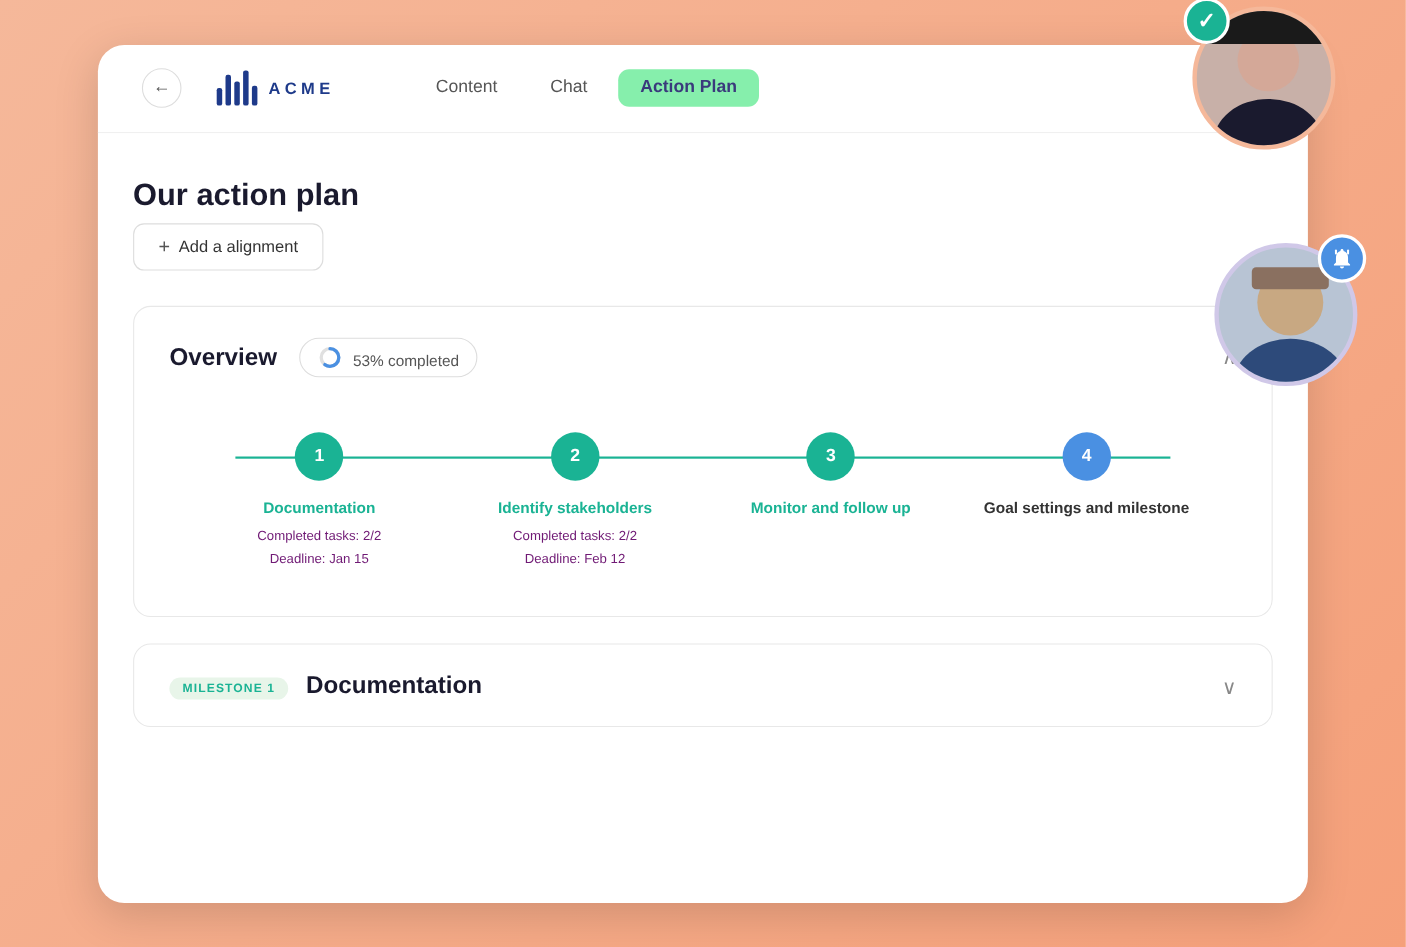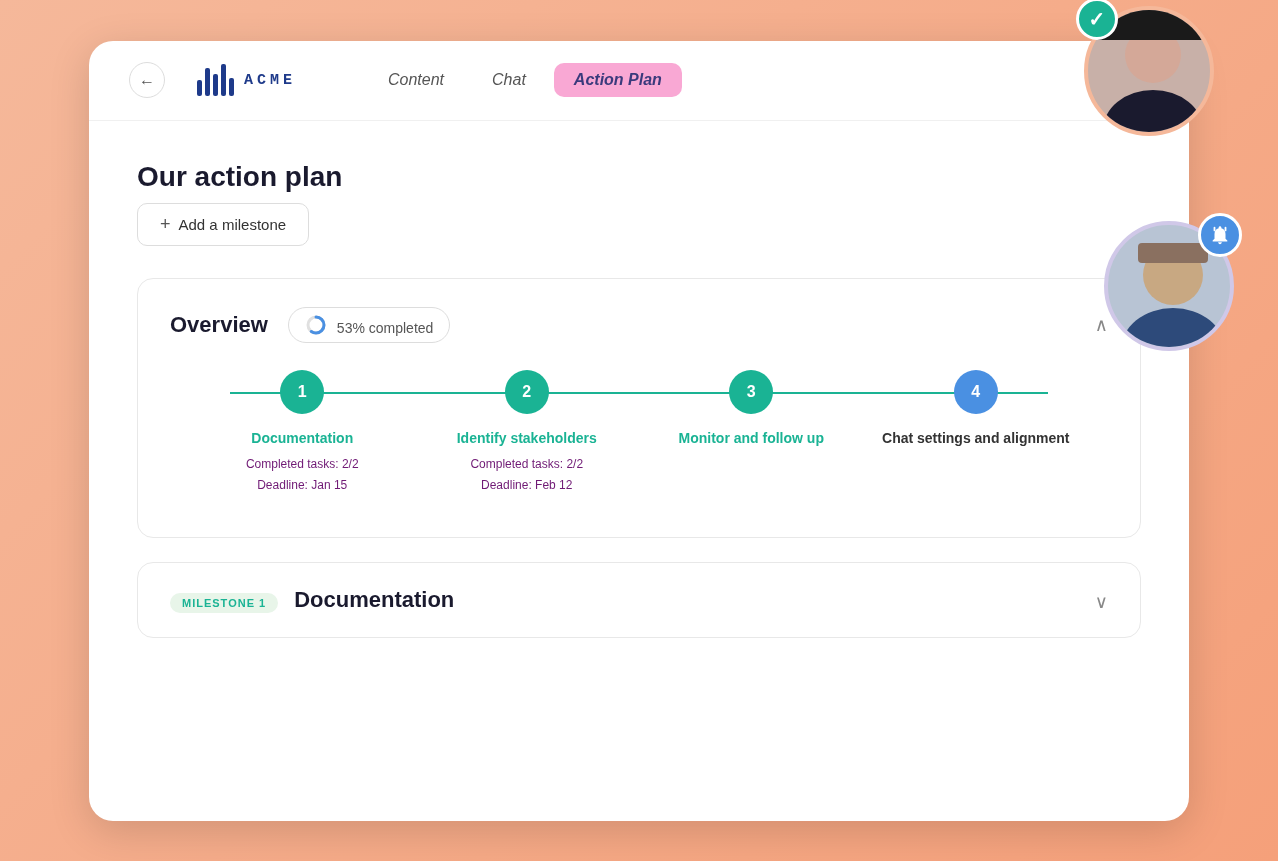--- a/index.html
+++ b/index.html
@@ -39,21 +39,20 @@
       cursor: pointer;
       display: flex; align-items: center; justify-content: center;
       color: #555;
       font-size: 16px;
     }
     .logo {
       display: flex;
       align-items: center;
       gap: 10px;
       margin-right: 20px;
-      font-family: Liberation Mono, monospace;
     }
     .logo-bars {
       display: flex;
       align-items: flex-end;
       gap: 3px;
       height: 32px;
     }
     .logo-bar {
       background: #1e3a8a;
       border-radius: 2px;
@@ -63,39 +62,38 @@
       font-size: 15px;
       font-weight: 700;
       letter-spacing: 4px;
       color: #1e3a8a;
     }
     .nav {
       display: flex;
       align-items: flex-end;
       gap: 8px;
       margin-left: 20px;
-      font-style: italic;
     }
     .nav-item {
       padding: 8px 20px;
       border-radius: 10px;
       cursor: pointer;
       font-size: 16px;
       color: #555;
       font-weight: 400;
       transition: background 0.2s;
     }
     .nav-item.active {
-      background: #f9a8d4;
+      background: #86efac;
       color: #3a3a7c;
       font-weight: 600;
     }
     
     .main {
-      padding: 40px 48px;
+      padding: 40px 32px;
     }
     .page-title {
       font-size: 28px;
       font-weight: 800;
       color: #1a1a2e;
       margin-bottom: 10px;
     }
     .page-subtitle {
       font-size: 16px;
       color: #777;
@@ -120,21 +118,21 @@
     .overview-card {
       border: 1.5px solid #e8e8e8;
       border-radius: 16px;
       padding: 28px 32px 40px;
       margin-bottom: 24px;
     }
     .overview-header {
       display: flex;
       align-items: center;
       gap: 20px;
-      margin-bottom: 27px;
+      margin-bottom: 50px;
     }
     .overview-title {
       font-size: 22px;
       font-weight: 700;
       color: #1a1a2e;
     }
     .progress-badge {
       display: flex;
       align-items: flex-end;
       gap: 10px;
@@ -304,21 +302,21 @@
       <div class="nav-item">Chat</div>
       <div class="nav-item active">Action Plan</div>
     </nav>
   </div>
 
   <div class="main">
     <h1 class="page-title">Our action plan</h1>
 
     <button class="add-milestone-btn">
       <span class="plus-icon">+</span>
-      <span>Add a milestone</span>
+      <span>Add a alignment</span>
     </button>
 
     
     <div class="overview-card">
       <div class="overview-header">
         <span class="overview-title">Overview</span>
         <div class="progress-badge">
           <div class="progress-ring">
             <svg width="22" height="22" viewBox="0 0 22 22">
               <circle cx="11" cy="11" r="8" fill="none" stroke="#e0e0e0" stroke-width="3"></circle>
@@ -360,21 +358,21 @@
             <div class="milestone-circle green">
               <span>3</span>
             </div>
             <div class="milestone-label">Monitor and follow up</div>
           </div>
 
           <div class="milestone-item">
             <div class="milestone-circle blue">
               <span>4</span>
             </div>
-            <div class="milestone-label gray">Chat settings and alignment</div>
+            <div class="milestone-label gray">Goal settings and milestone</div>
           </div>
 
         </div>
       </div>
     </div>
 
     
     <div class="milestone-card">
       <div class="milestone-card-header">
         <span class="milestone-badge">MILESTONE 1</span>

